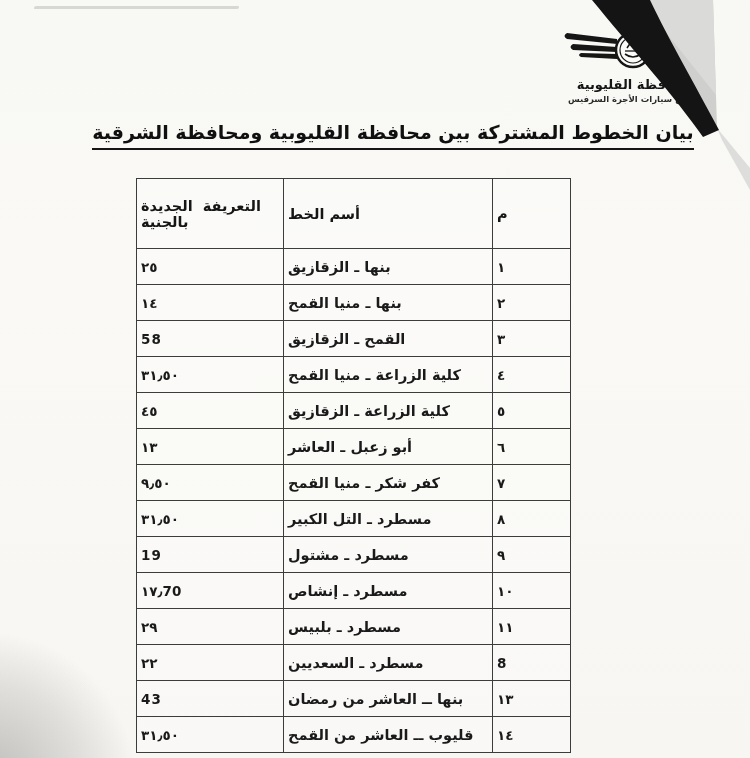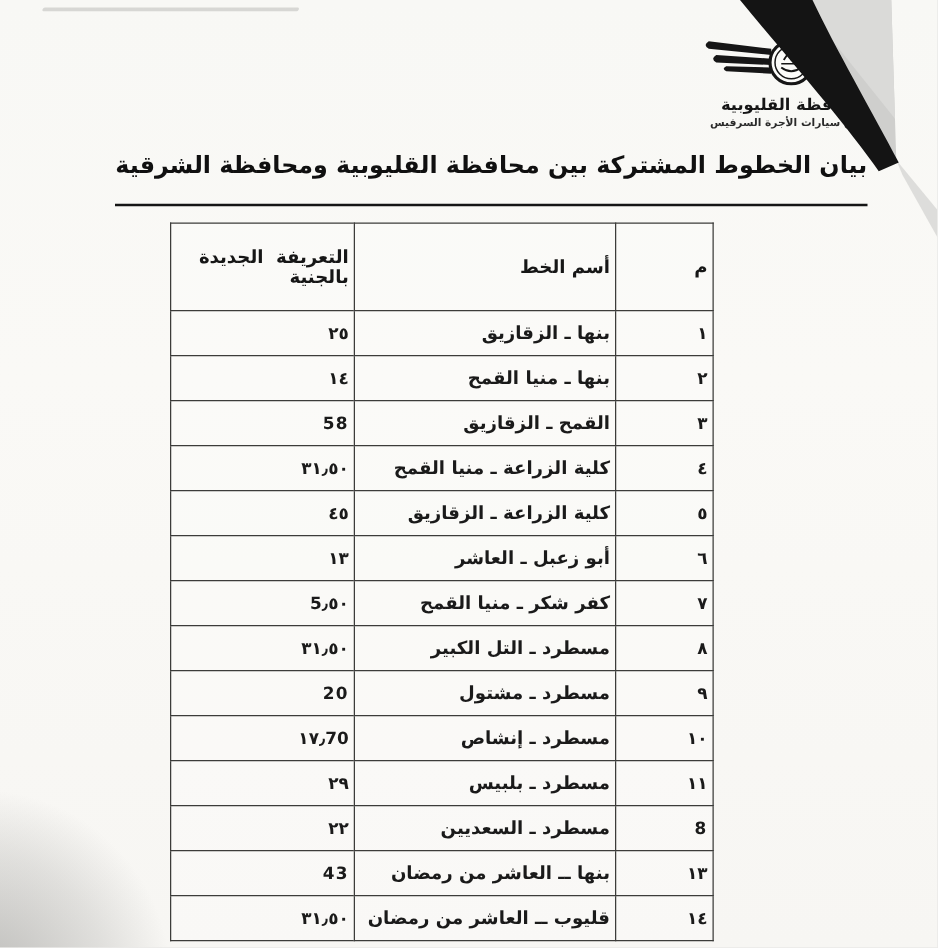--- a/index.html
+++ b/index.html
@@ -21,30 +21,30 @@
   .letterhead{position:absolute;left:540px;top:26px;width:185px;text-align:center;direction:rtl;}
   .letterhead svg{display:block;margin:0 auto;}
   .org-name{font-size:13px;font-weight:bold;letter-spacing:1px;margin-top:1px;color:#161616;}
   .org-sub{font-size:8.5px;font-weight:bold;margin-top:2px;color:#2a2a2a;}
   
   .corner-fold{position:absolute;top:0;right:0;width:210px;height:200px;pointer-events:none;}
   
   .title-wrap{position:absolute;left:36px;right:0;top:121px;text-align:center;direction:rtl;}
   .page-title{
     display:inline-block;font-size:19px;font-weight:bold;color:#101010;
-    border-bottom:2.5px solid #151515;padding-bottom:20px;letter-spacing:.2px;
+    border-bottom:2.5px solid #151515;padding-bottom:5px;letter-spacing:.2px;
   }
   
   table.fares{
     position:absolute;left:136px;top:178px;width:434px;
     border-collapse:collapse;direction:rtl;table-layout:fixed;
     background:rgba(255,255,255,.25);
   }
   table.fares th,table.fares td{
-    border:1.6px solid #3c3c3a;text-align:right;vertical-align:middle;
+    border:1.6px solid #3c3c3a;text-align:left;vertical-align:middle;
     padding:0 4px;overflow:hidden;
   }
   table.fares th{height:69px;font-size:14.5px;font-weight:bold;color:#161616;}
   table.fares td{height:35px;font-size:13.5px;font-weight:bold;color:#1a1a1a;margin-top:28px;}
   col.c-no{width:78px;}
   col.c-line{width:209px;}
   col.c-tariff{width:147px;}
   th.h-tariff{word-spacing:5px;}
   .line-name{
     text-underline-offset:3px;
@@ -187,21 +187,21 @@
     </tr>
 
     <tr>
       <td>
         <span class="num">٧</span>
       </td>
       <td>
         <span class="line-name">كفر شكر ـ منيا القمح</span>
       </td>
       <td>
-        <span class="num">5٫٥٠</span>
+        <span class="num">٩٫٥٠</span>
       </td>
     </tr>
 
     <tr>
       <td>
         <span class="num">٨</span>
       </td>
       <td>
         <span class="line-name">مسطرد ـ التل الكبير</span>
       </td>
@@ -211,21 +211,21 @@
     </tr>
 
     <tr>
       <td>
         <span class="num">٩</span>
       </td>
       <td>
         <span class="line-name">مسطرد ـ مشتول</span>
       </td>
       <td>
-        <span class="num">20</span>
+        <span class="num">19</span>
       </td>
     </tr>
 
     <tr>
       <td>
         <span class="num">١٠</span>
       </td>
       <td>
         <span class="line-name">مسطرد ـ إنشاص</span>
       </td>
@@ -268,21 +268,21 @@
       <td>
         <span class="num">43</span>
       </td>
     </tr>
 
     <tr>
       <td>
         <span class="num">١٤</span>
       </td>
       <td>
-        <span class="line-name">قليوب ــ العاشر من رمضان</span>
+        <span class="line-name">قليوب ــ العاشر من القمح</span>
       </td>
       <td>
         <span class="num">٣١٫٥٠</span>
       </td>
     </tr>
   </tbody>
   </table>
 
 </div>
 

